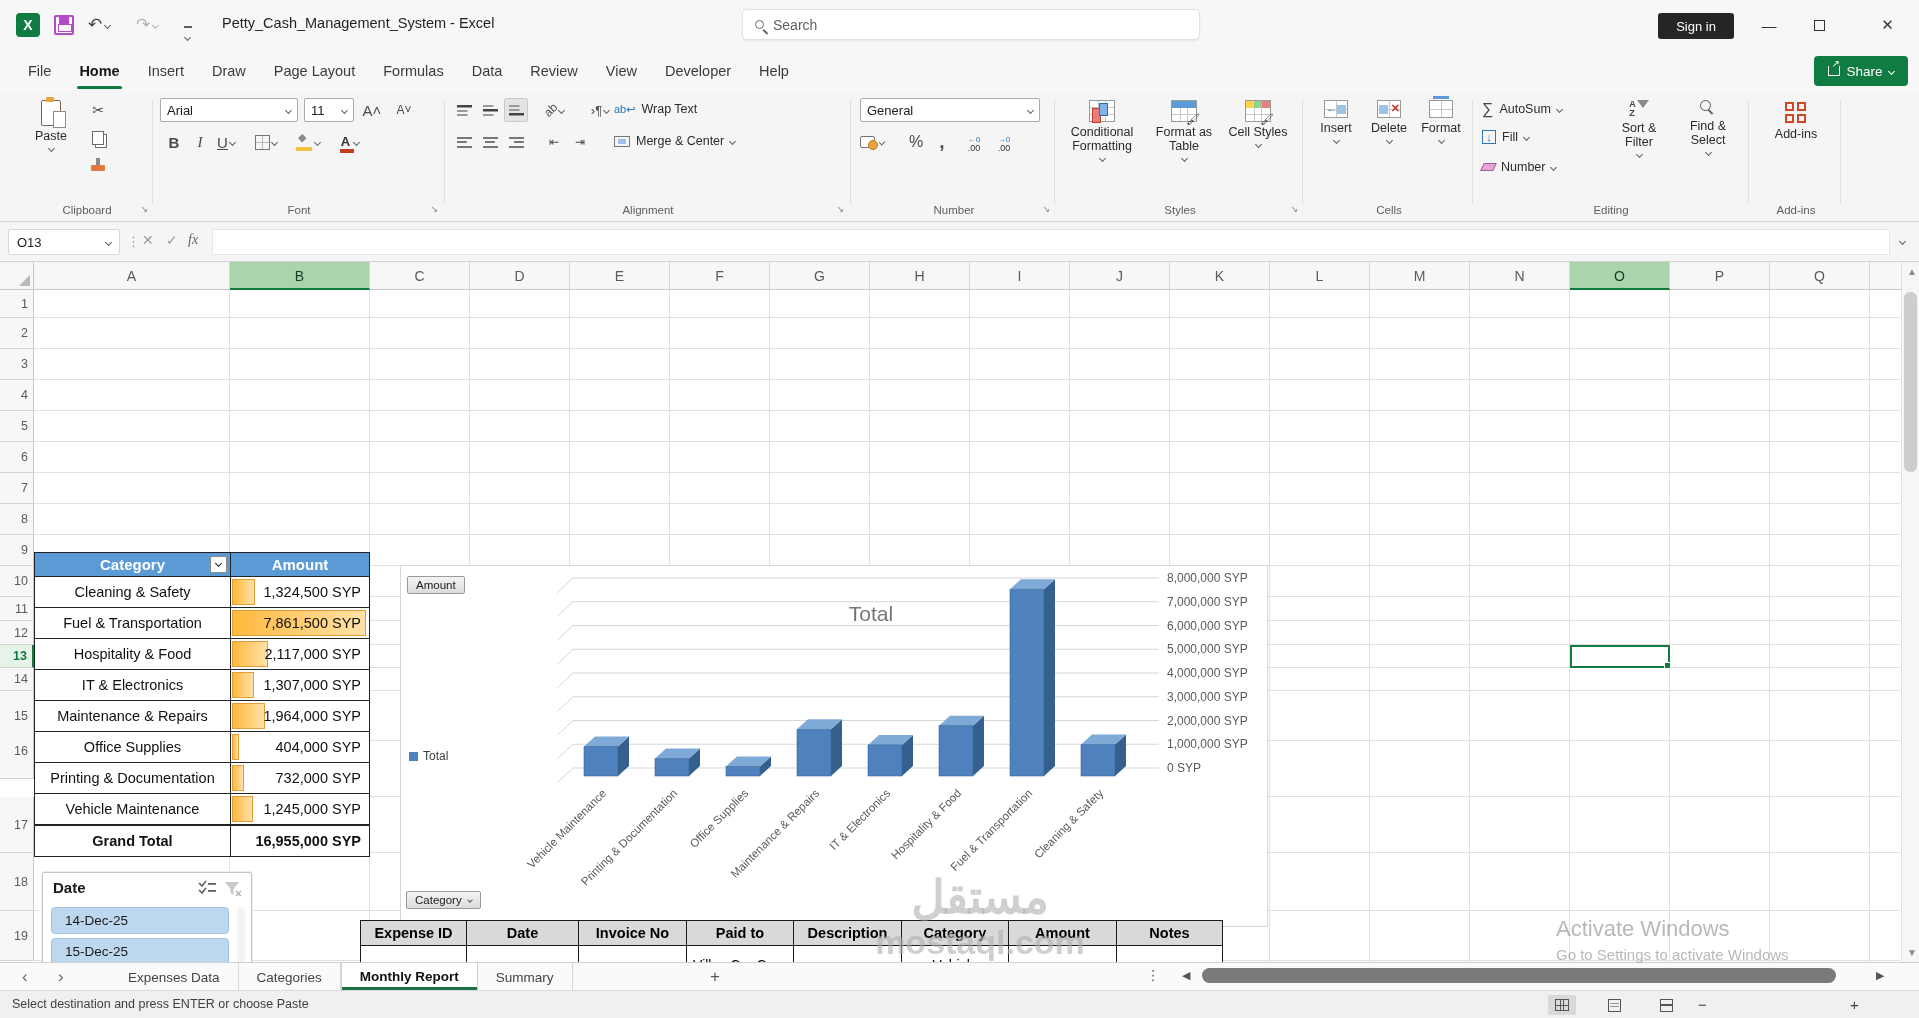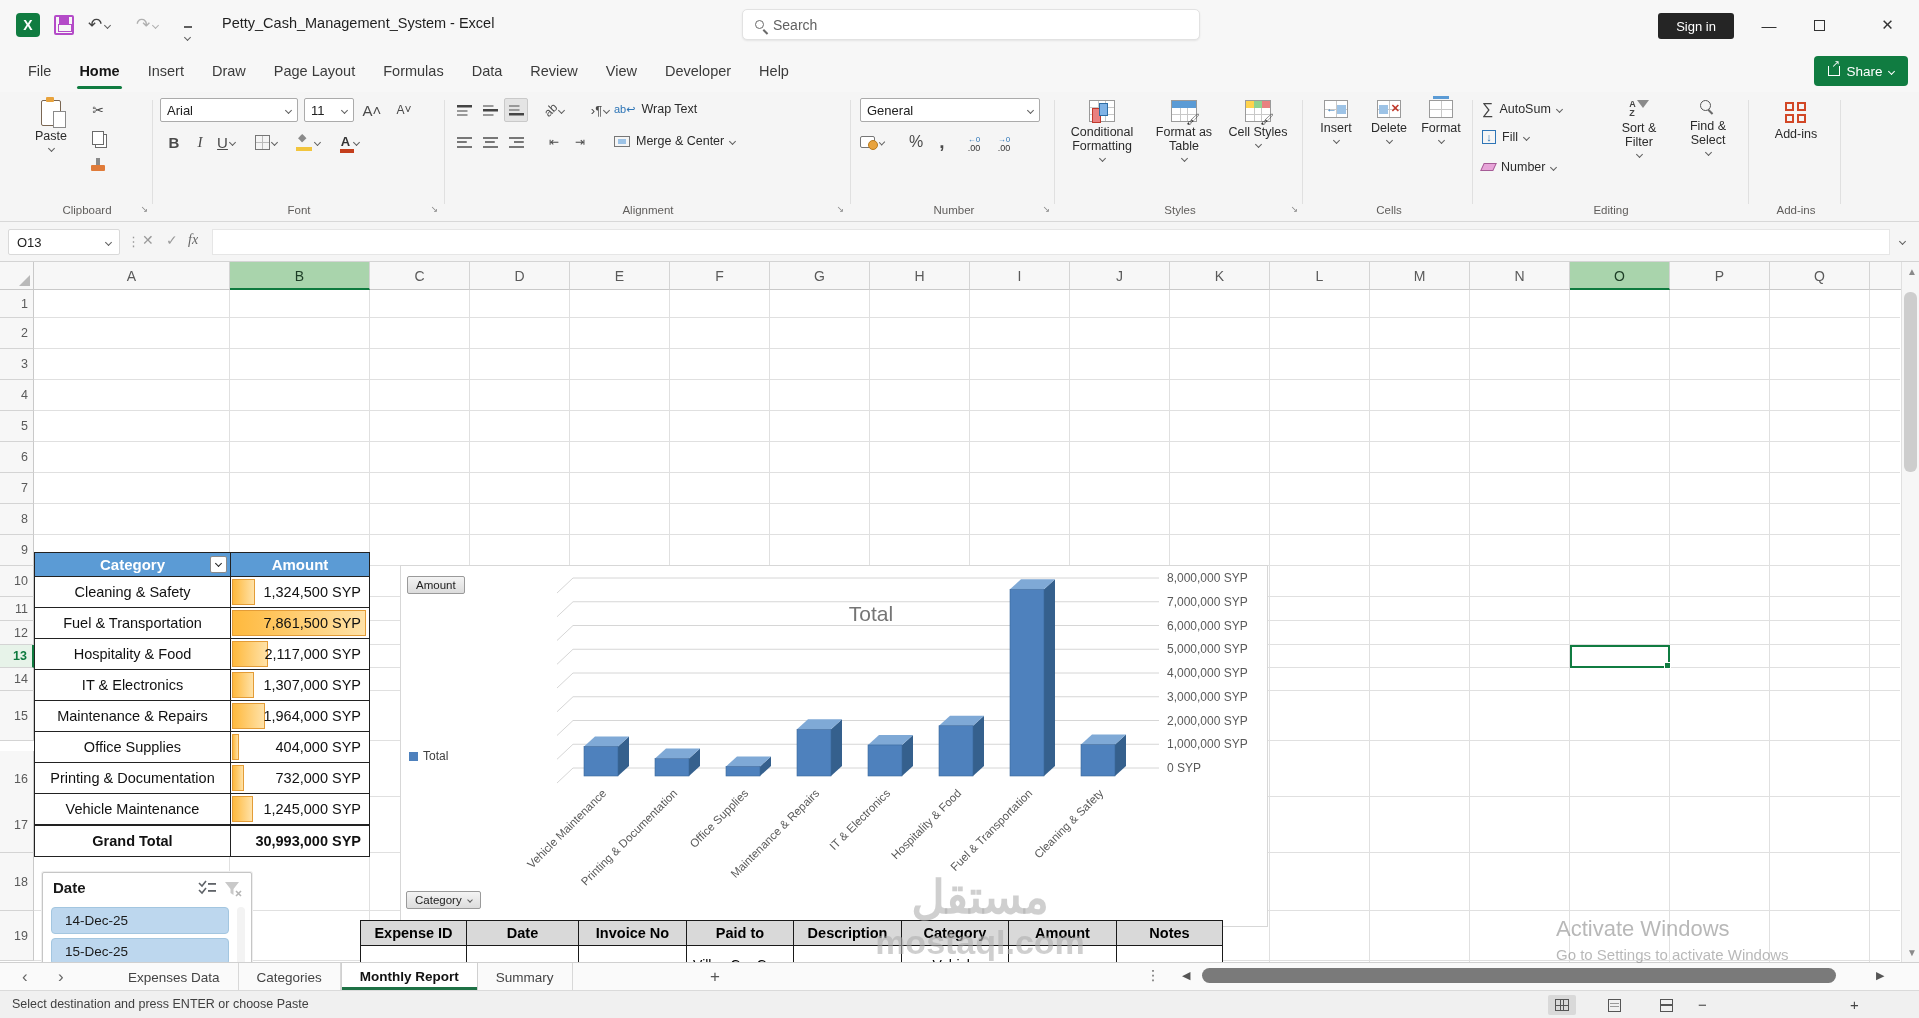--- a/index.html
+++ b/index.html
@@ -526,21 +526,21 @@
         <div class="prow">
           <div class="pcell" style="width: 196px; height: 31px;">Vehicle Maintenance</div>
           <div class="pcell" style="width: 138px; height: 31px;">
             <div class="dbar" style="width: 15.3616%;"></div>
             <div class="pamt-txt">1,245,000 SYP</div>
           </div>
         </div>
         <div class="prow ptotal">
           <div class="pcell" style="width: 196px; height: 31px;">Grand Total</div>
           <div class="pcell" style="width: 138px; height: 31px;">
-            <div class="pamt-txt">30,993,000 SYP</div>
+            <div class="pamt-txt">16,955,000 SYP</div>
           </div>
         </div>
       </div>
 
     <div id="slicer">
       <div id="slicer-title">Date</div>
       <svg class="slicer-ic" style="right:34px;" viewBox="0 0 20 18">
         <path d="M2 3 L5 6 L9 1" stroke="#5f6368" stroke-width="1.6" fill="none"></path>
           <rect x="11" y="3" width="8" height="1.8" fill="#5f6368"></rect>
         <path d="M2 10 L5 13 L9 8" stroke="#5f6368" stroke-width="1.6" fill="none"></path>
@@ -731,21 +731,21 @@
       <div class="rowhdr" style="top: 335px; height: 24px;">11</div>
       <div class="hline" style="left: 34px; top: 358px; height: 1px; width: 1866px;"></div>
       <div class="rowhdr" style="top: 359px; height: 24px;">12</div>
       <div class="hline" style="left: 34px; top: 382px; height: 1px; width: 1866px;"></div>
       <div class="rowhdr hl" style="top: 383px; height: 23px;">13</div>
       <div class="hline" style="left: 34px; top: 405px; height: 1px; width: 1866px;"></div>
       <div class="rowhdr" style="top: 406px; height: 23px;">14</div>
       <div class="hline" style="left: 34px; top: 428px; height: 1px; width: 1866px;"></div>
       <div class="rowhdr" style="top: 429px; height: 50px;">15</div>
       <div class="hline" style="left: 34px; top: 478px; height: 1px; width: 1866px;"></div>
-      <div class="rowhdr" style="top: 489px; height: 56px;">16</div>
+      <div class="rowhdr" style="top: 461px; height: 56px;">16</div>
       <div class="hline" style="left: 34px; top: 534px; height: 1px; width: 1866px;"></div>
       <div class="rowhdr" style="top: 535px; height: 56px;">17</div>
       <div class="hline" style="left: 34px; top: 590px; height: 1px; width: 1866px;"></div>
       <div class="rowhdr" style="top: 591px; height: 58px;">18</div>
       <div class="hline" style="left: 34px; top: 648px; height: 1px; width: 1866px;"></div>
       <div class="rowhdr" style="top: 649px; height: 50px;">19</div>
       <div class="hline" style="left: 34px; top: 698px; height: 1px; width: 1866px;"></div>
     </div>
 
   <div id="vscroll">

